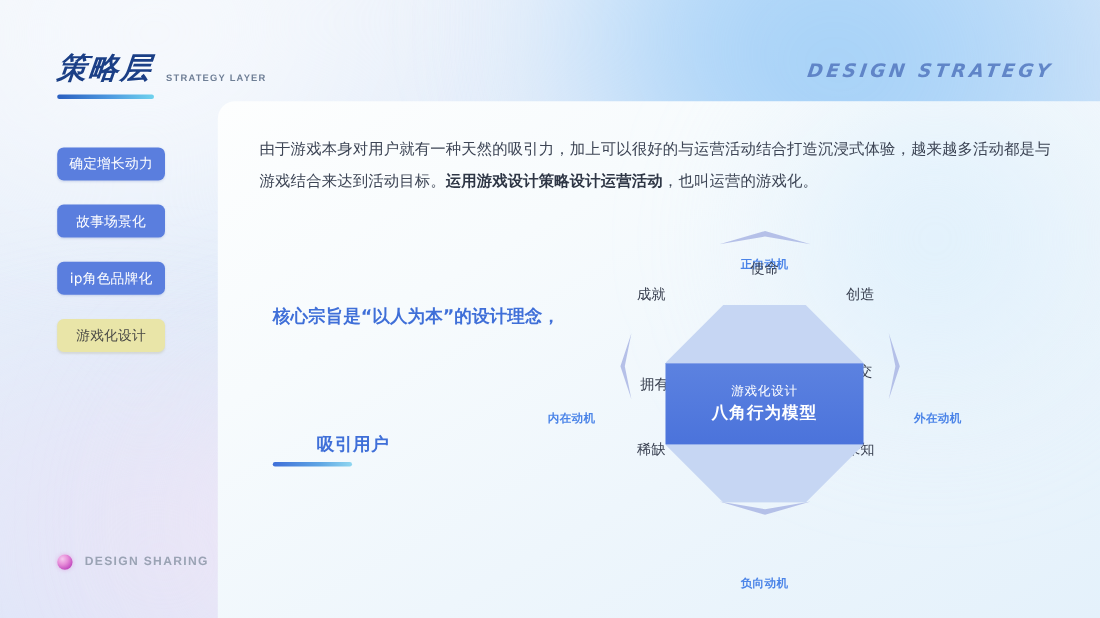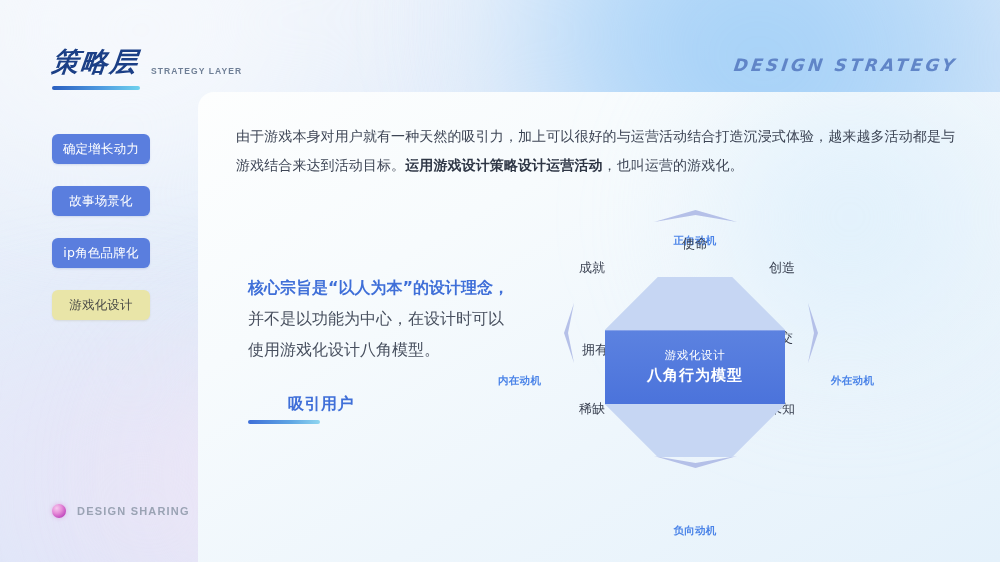--- a/index.html
+++ b/index.html
@@ -224,21 +224,21 @@
 </div>
 
 <div id="panel">
   <div class="panel-sheen"></div>
 
   <div id="intro">
     <span>由于游戏本身对用户就有一种天然的吸引力，加上可以很好的与运营活动结合打造沉浸式体验，越来越多活动都是与游戏结合来达到活动目标。</span><b>运用游戏设计策略设计运营活动</b><span>，也叫运营的游戏化。</span>
   </div>
 
   <div id="blurb">
-    <span class="lead">核心宗旨是“以人为本”的设计理念，</span><span>并不是以功能为中心，在设计时可以使用游戏化设计八角模型。</span>
+    <span class="lead">核心宗旨是“以人为本”的设计理念，</span>
   </div>
 
   <div id="attract">
     <div class="attract-text">吸引用户</div>
     <div class="attract-underline"></div>
   </div>
 
   <div id="diagram">
 
     <div class="motive m-top">正向动机</div>

